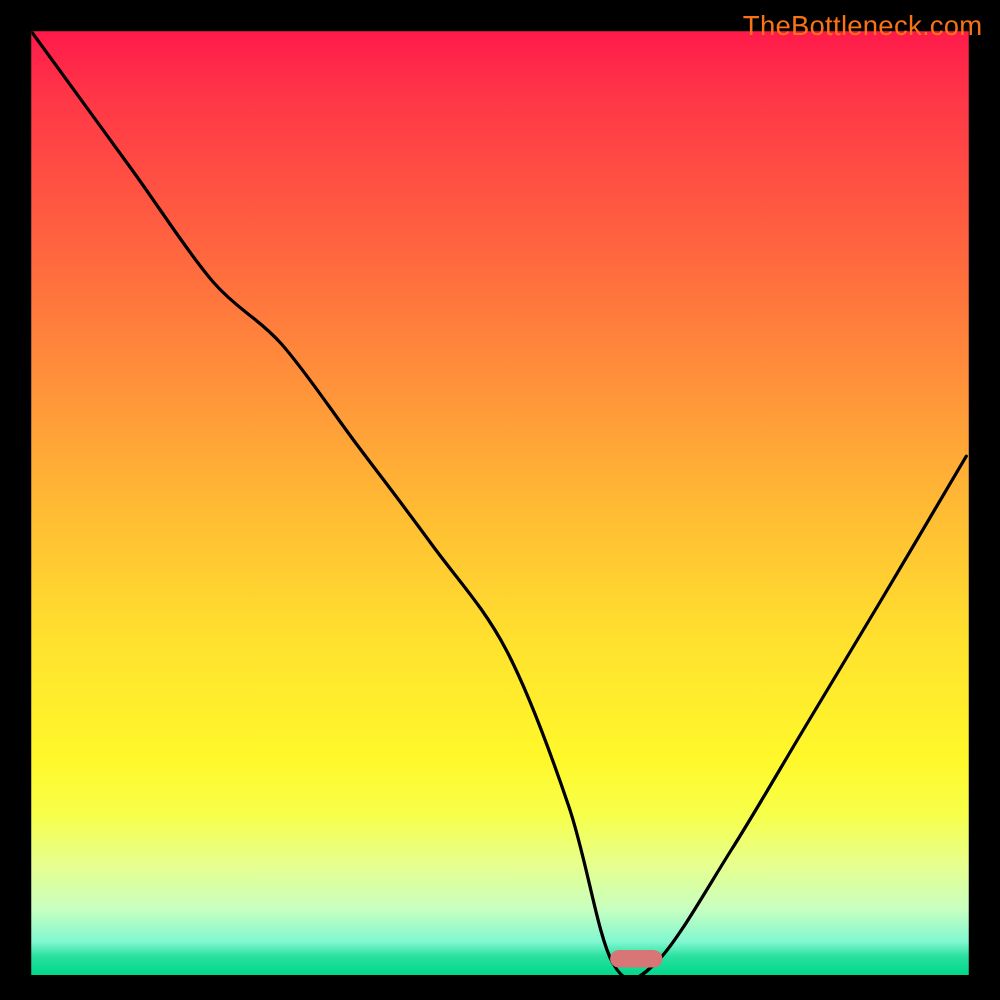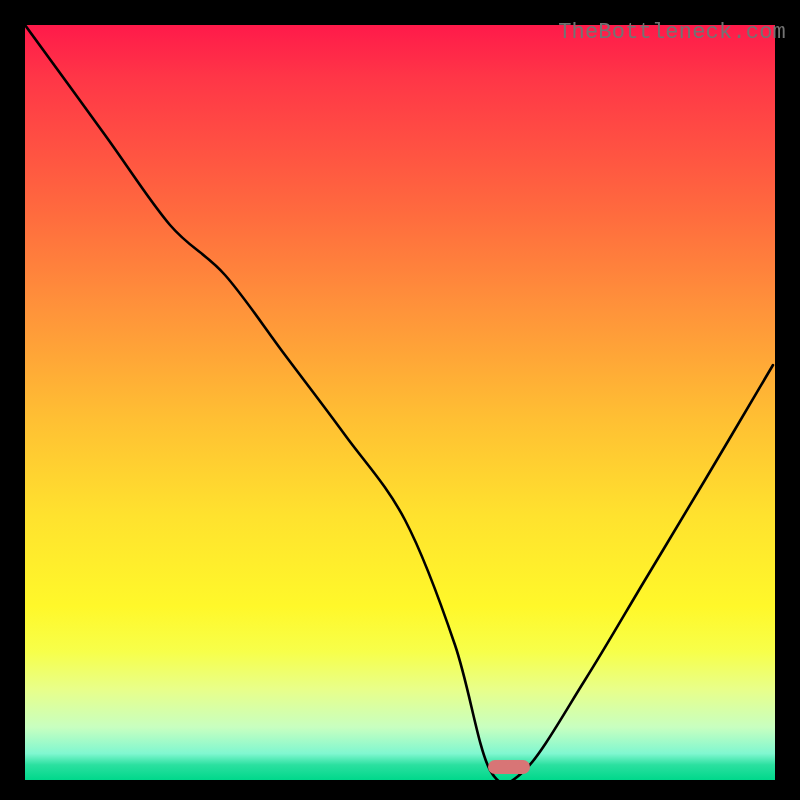--- a/index.html
+++ b/index.html
@@ -27,26 +27,26 @@
       #f7ff4a 83%,
       #e8ff8a 88%,
       #c8ffc0 93%,
       #80f7d0 96.5%,
       #2be0a0 98%,
       #00d88b 100%
     );
   }
   .watermark {
     position: absolute;
-    top: 20px;
+    top: 8px;
     right: 14px;
-    font-family: Liberation Mono, monospace;
+    font-family: Liberation Sans, sans-serif;
     font-size: 22px;
     font-weight: 500;
-    color: #737373;
+    color: #f97316;
     letter-spacing: 0.2px;
   }
   svg.curve {
     position: absolute;
     left: 0;
     top: 0;
     width: 750px;
     height: 755px;
   }
   .marker {

